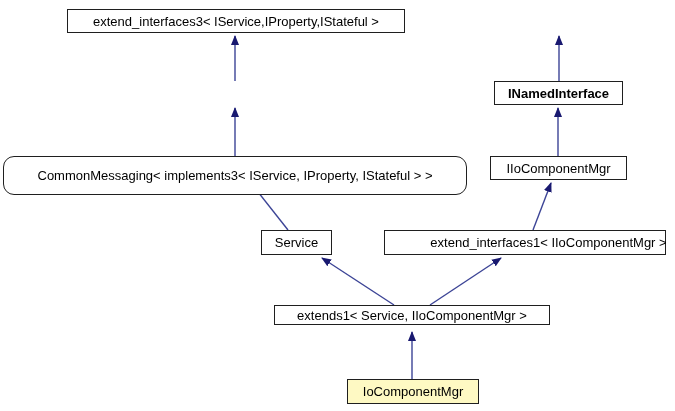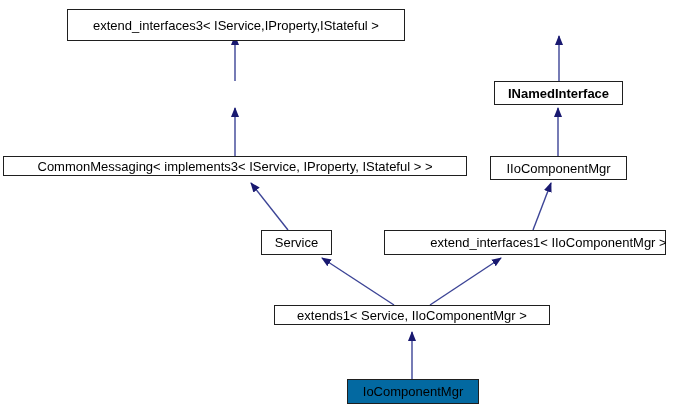--- a/index.html
+++ b/index.html
@@ -31,29 +31,29 @@
     color: #000000;
     font-size: 13px;
     line-height: 1;
     display: flex;
     align-items: center;
     justify-content: center;
     white-space: nowrap;
     cursor: pointer;
   }
   .node.highlighted {
-    background: #0369a1;
+    background: #fef9c3;
     cursor: default;
   }
   
-  .n-ext3      { left: 67px;  top: 9px;   width: 338px; height: 32px; }
+  .n-ext3      { left: 67px;  top: 9px;   width: 338px; height: 24px; }
   .n-iinterface{ left: 518px; top: 9px;   width: 83px;  height: 24px; }
   .n-impl3     { left: 82px;  top: 81px;  width: 307px; height: 24px; }
   .n-inamed    { left: 494px; top: 81px;  width: 129px; height: 24px; font-weight: bold; }
-  .n-common    { left: 3px;   top: 156px; width: 464px; height: 20px; }
+  .n-common    { left: 3px;   top: 156px; width: 464px; height: 39px; border-radius: 11px; }
   .n-iio       { left: 490px; top: 156px; width: 137px; height: 24px; }
   .n-service   { left: 261px; top: 230px; width: 71px;  height: 25px; }
   .n-ext1      { left: 384px; top: 230px; width: 282px; height: 25px; padding-left: 47px; }
   .n-extends1  { left: 274px; top: 305px; width: 276px; height: 20px; }
   .n-iocomp    { left: 347px; top: 379px; width: 132px; height: 25px; }
 </style>
 </head>
 <body>
 
 <div class="diagram">

